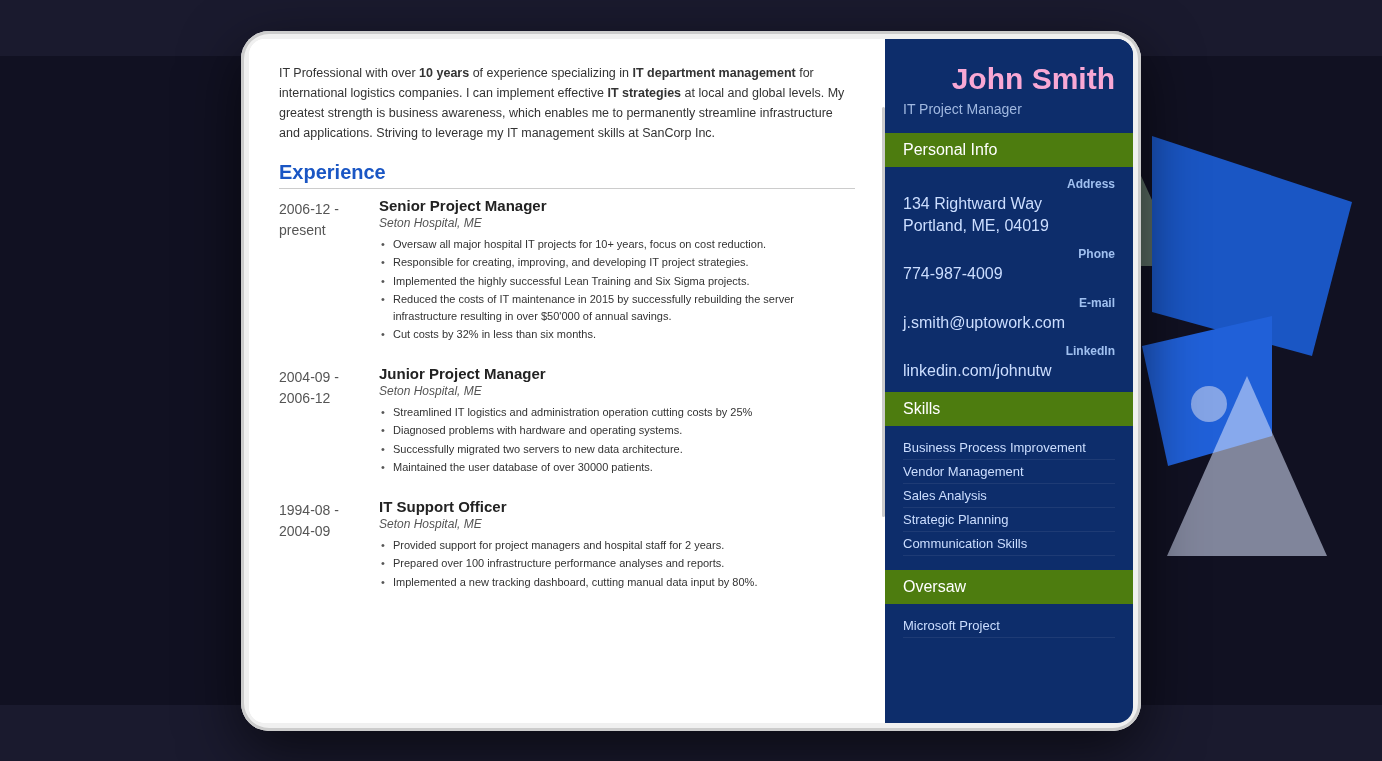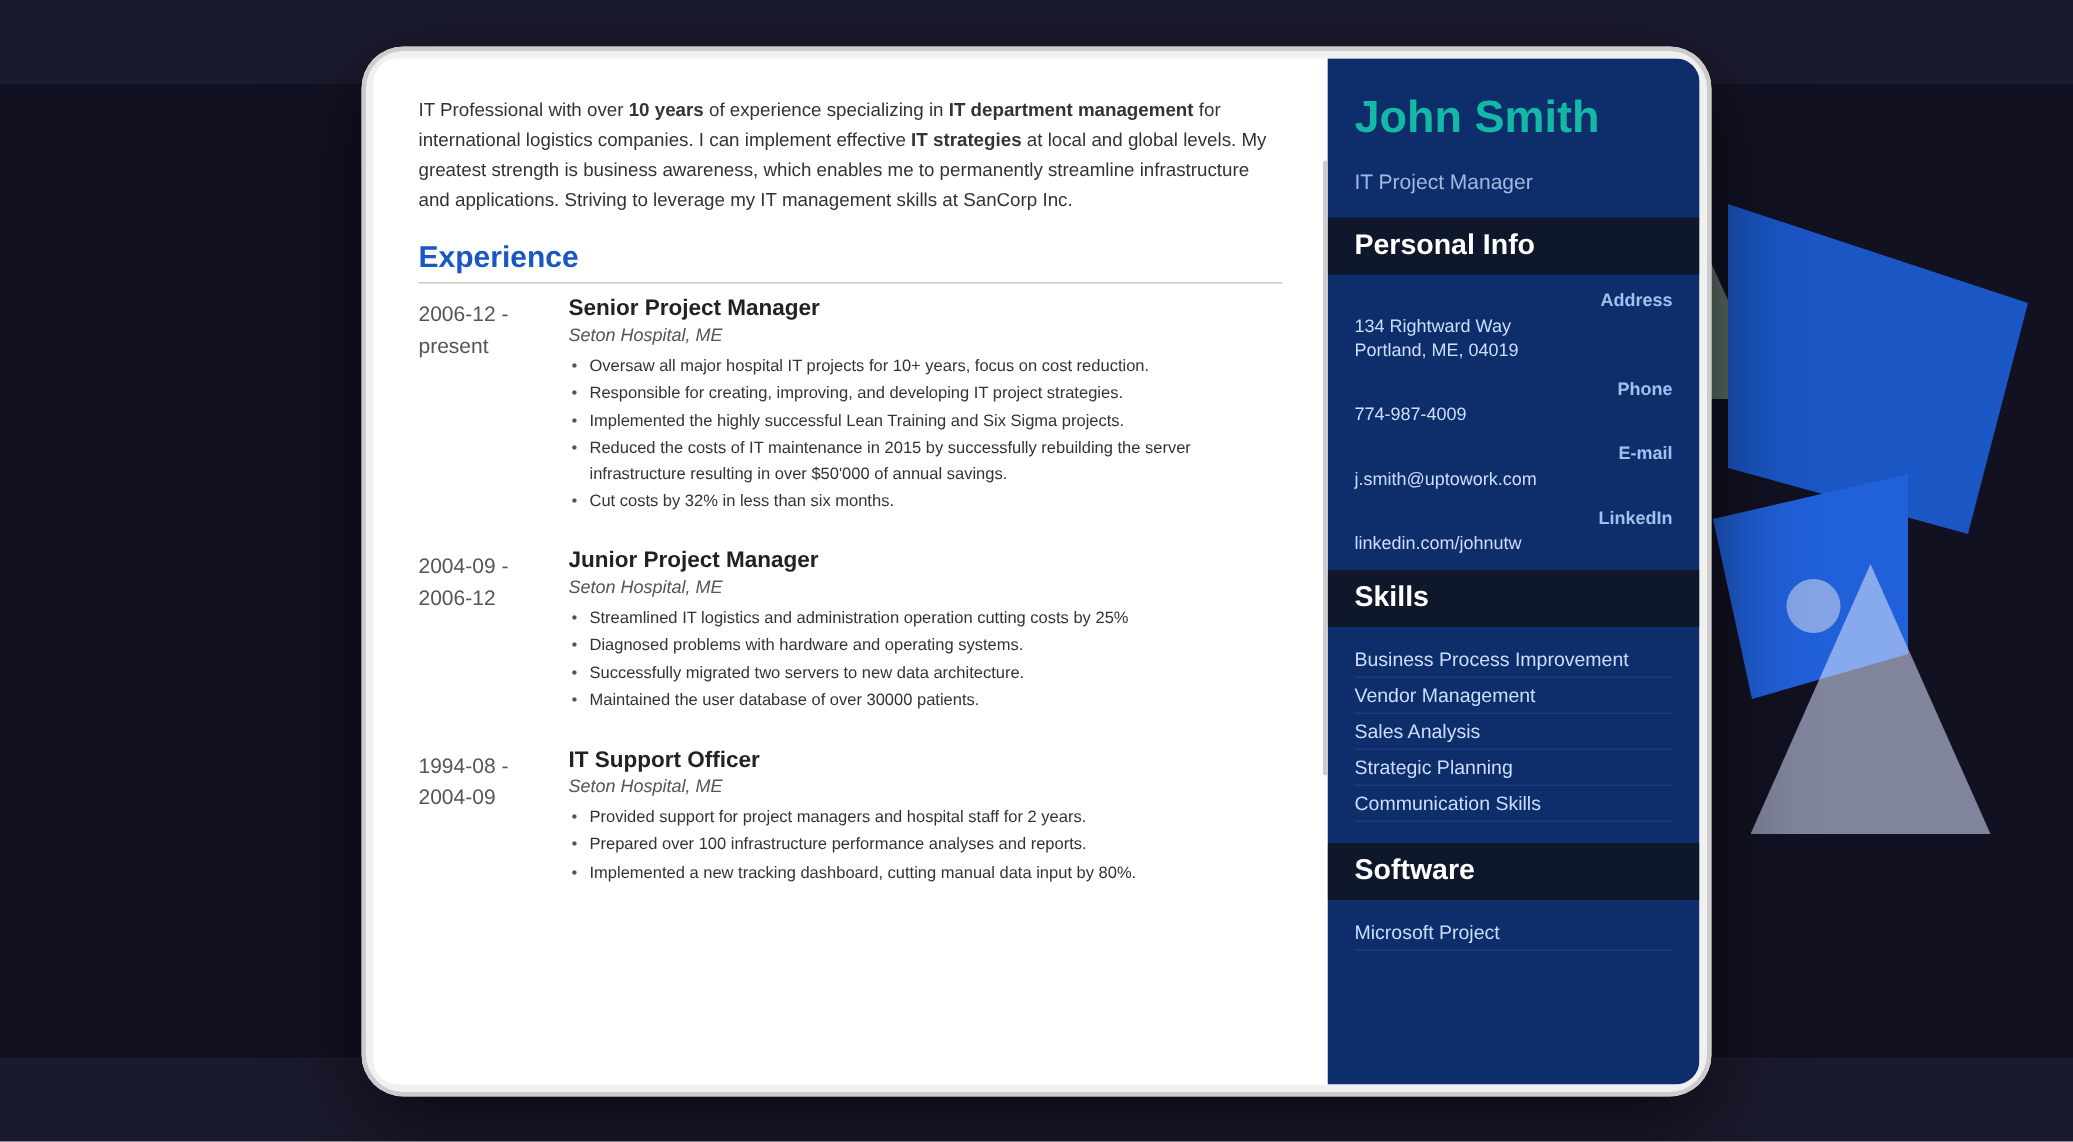--- a/index.html
+++ b/index.html
@@ -206,54 +206,55 @@
     .resume-right::-webkit-scrollbar-thumb { background: rgba(255,255,255,0.2); }
 
     .sidebar-header {
       padding: 22px 18px 16px;
       background: #0d2d6b;
     }
 
     .sidebar-name {
       font-size: 30px;
       font-weight: bold;
-      color: #14b8a6;
+      color: #f9a8d4;
       line-height: 1.2;
-      margin-bottom: 16px;
+      margin-bottom: 4px;
+      text-align: right;
     }
 
     .sidebar-title {
       font-size: 14px;
       color: #a0b8e0;
     }
 
     .sidebar-section-title {
-      background: #0f172a;
+      background: #4d7c0f;
       color: #fff;
-      font-size: 19px;
-      font-weight: bold;
+      font-size: 16px;
+      font-weight: normal;
       padding: 8px 18px;
       margin-bottom: 10px;
     }
 
     .personal-info {
       padding: 0 18px 10px;
     }
 
     .info-label {
       font-size: 12px;
       font-weight: bold;
       color: #a0c0f0;
       margin-top: 10px;
       margin-bottom: 2px;
       text-align: right;
     }
 
     .info-value {
-      font-size: 12px;
+      font-size: 16px;
       color: #ccdeff;
       line-height: 1.4;
     }
 
     .skills-list {
       padding: 0 18px 14px;
     }
 
     .skill-item {
       font-size: 13px;
@@ -374,21 +375,21 @@
 
         <div class="sidebar-section-title">Skills</div>
         <div class="skills-list">
           <div class="skill-item">Business Process Improvement</div>
           <div class="skill-item">Vendor Management</div>
           <div class="skill-item">Sales Analysis</div>
           <div class="skill-item">Strategic Planning</div>
           <div class="skill-item">Communication Skills</div>
         </div>
 
-        <div class="sidebar-section-title">Software</div>
+        <div class="sidebar-section-title">Oversaw</div>
         <div class="software-list">
           <div class="software-item">Microsoft Project</div>
         </div>
 
       </div>
     </div>
   </div>
 
 </div>
 

